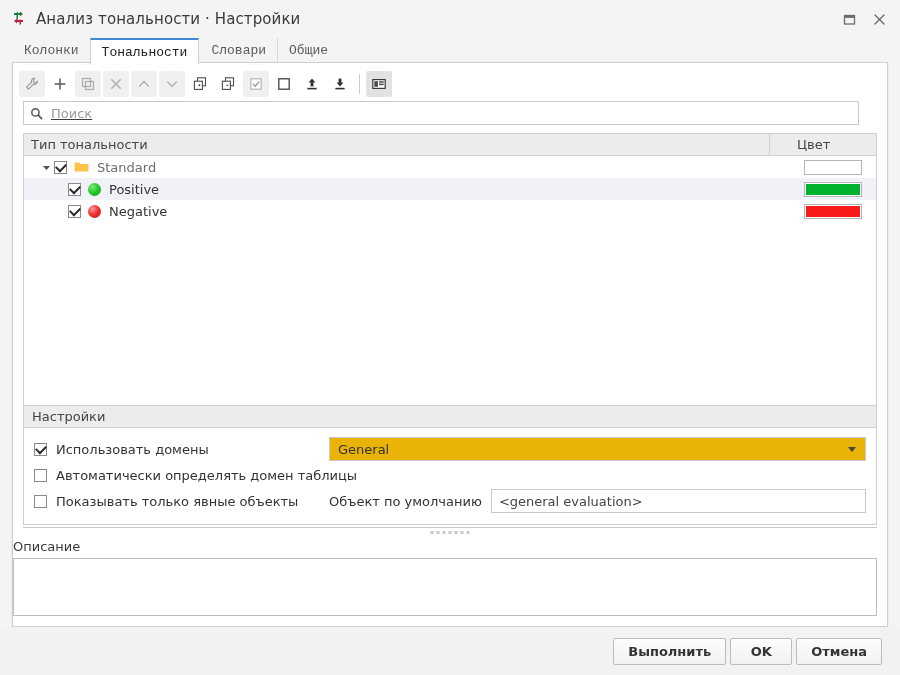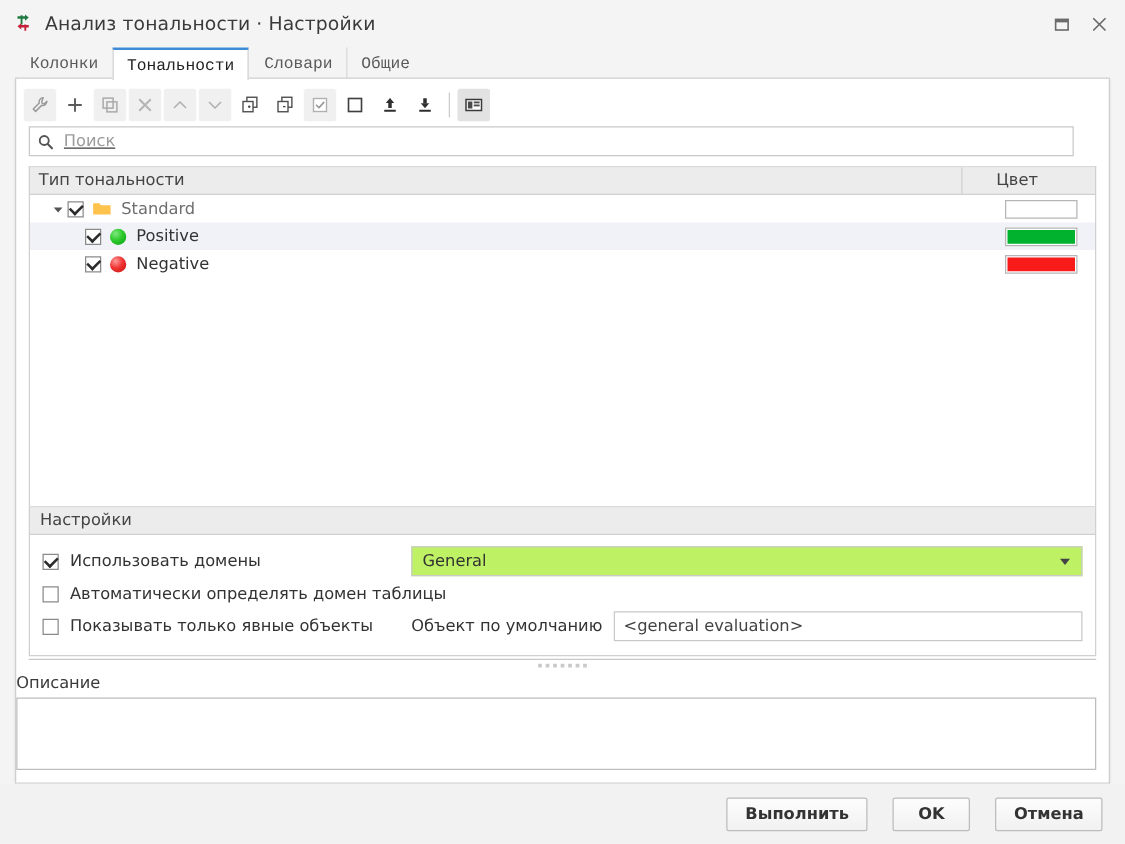--- a/index.html
+++ b/index.html
@@ -207,21 +207,21 @@
   }
   .settings-body { padding: 8px 10px 10px 10px; }
   .srow { display: flex; align-items: center; height: 26px; }
   .chk-label { display: flex; align-items: center; }
   .chk-label .cbx { margin-right: 9px; }
   .chk-label span { font-size: 13px; color: #333; }
 
   .combo {
     height: 24px;
     border: 1px solid #c9c9c9;
-    background: #bef264;
+    background: #eab308;
     display: flex; align-items: center;
     padding: 0 6px 0 8px;
     font-size: 13px; color: #333;
   }
   .combo .val { flex: 1 1 auto; }
   .combo .arrow {
     width: 0; height: 0;
     border-left: 4px solid transparent;
     border-right: 4px solid transparent;
     border-top: 5px solid #444;
@@ -261,21 +261,21 @@
     height: 58px;
     border: 1px solid #bdbdbd;
     background: #fff;
   }
 
   
   .buttonbar {
     height: 48px; flex: 0 0 auto;
     display: flex; align-items: center; justify-content: flex-end;
     padding: 0 18px 0 12px;
-    gap: 20px;
+    gap: 4px;
     background: #f2f2f2;
   }
   .btn {
     min-width: 62px; height: 27px;
     padding: 0 14px;
     border: 1px solid #bcbcbc;
     background: linear-gradient(#fdfdfd, #f1f1f1);
     font-family: inherit; font-size: 13px; font-weight: bold;
     color: #333;
     display: flex; align-items: center; justify-content: center;

